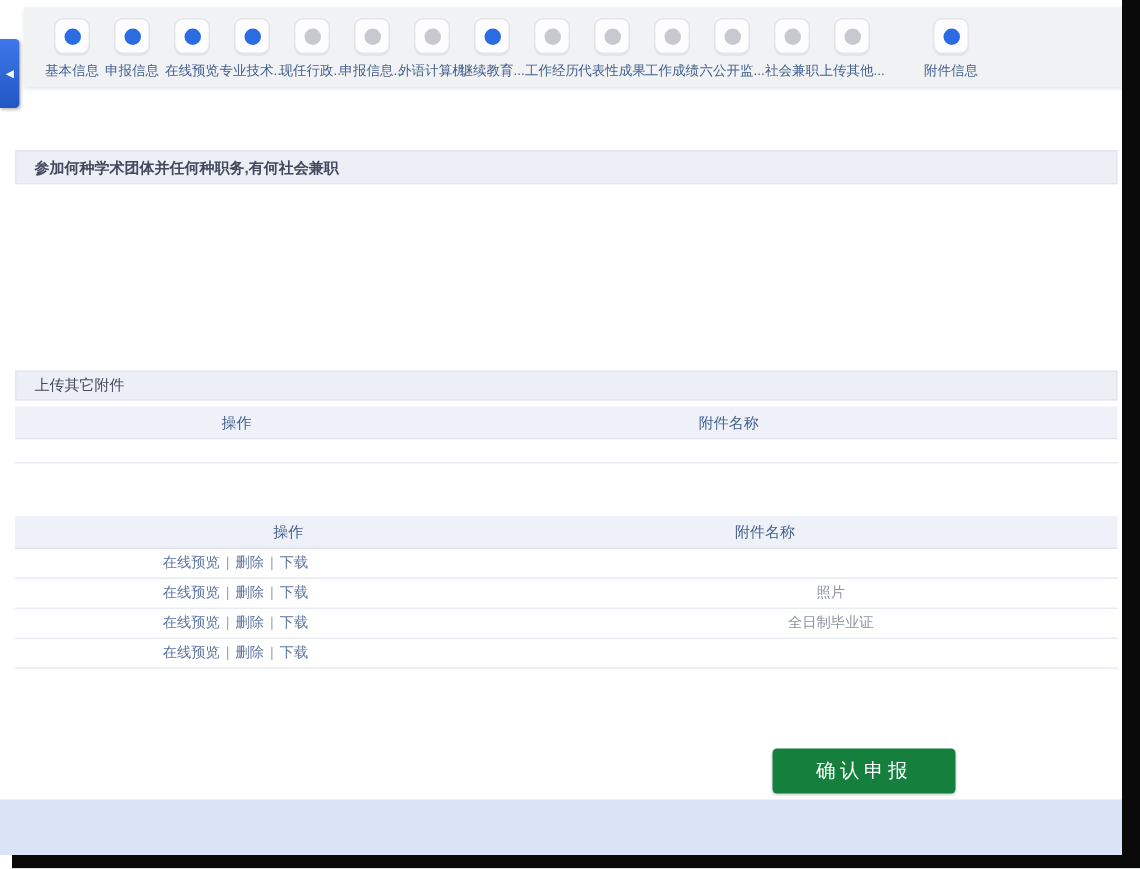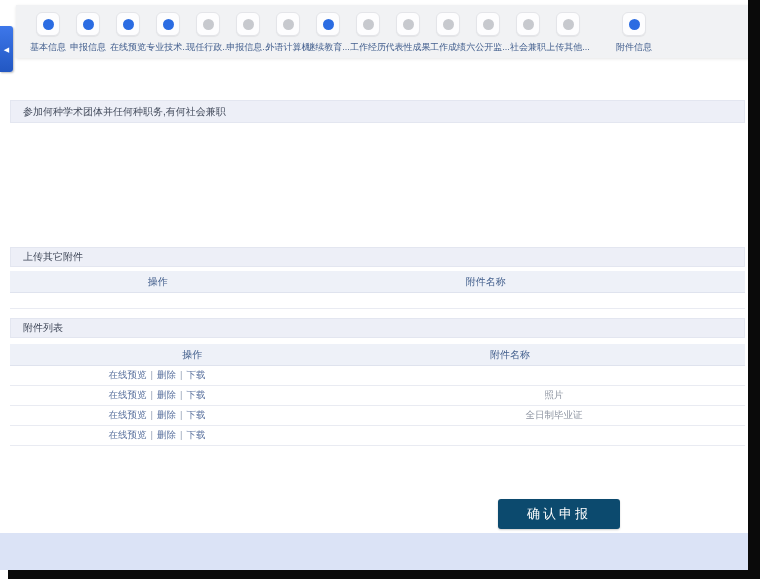--- a/index.html
+++ b/index.html
@@ -37,21 +37,21 @@
            border-bottom:1px solid #e9ebf2;font-size:9.5px;background:#fff;justify-content:space-between;}
   .col-op-sm{width:30%;text-align:center;}
   .col-name-sm{width:65%;text-align:center;}
   .col-op{width:40%;text-align:center;}
   .col-name{width:52%;text-align:center;}
   .actions{color:#5d74a0;}
   .actions a{color:#5d74a0;text-decoration:none;cursor:pointer;}
   .sep{color:#9aa6ba;margin:0 4px;}
   .att-name{color:#8c93a0;}
 
-  .confirm-btn{position:absolute;left:498px;top:499px;width:122px;height:30px;background:#0c4a6e;
+  .confirm-btn{position:absolute;left:515px;top:499px;width:122px;height:30px;background:#15803d;
                border:none;border-radius:3px;color:#ffffff;font-size:13px;letter-spacing:3px;
                display:flex;align-items:center;justify-content:center;cursor:pointer;
                box-shadow:0 1px 2px rgba(0,0,0,.2);text-align:right;}
   .footer{position:absolute;left:0;top:533px;width:748px;height:37px;background:#dbe3f6;}
 </style>
 </head>
 <body>
 
 <div class="screen">
 
@@ -147,37 +147,34 @@
       <div class="step-label">附件信息</div>
     </div>
   </div>
 
   <div class="collapse-tab">
     <span>◀</span>
   </div>
 
   <div class="content">
 
-    <div class="sec-bar" style="top:100px;height:23px;">
+    <div class="sec-bar" style="top:100px;height:23px;font-weight:bold;">
       <span>参加何种学术团体并任何种职务,有何社会兼职</span>
     </div>
     <div style="position:absolute;top:123px;left:0;width:100%;height:118px;background:#ffffff;"></div>
 
     <div class="sec-bar" style="top:247px;height:20px;">
       <span>上传其它附件</span>
     </div>
     <div class="tbl-head" style="top:271px;height:22px;">
       <div class="col-op-sm">操作</div>
       <div class="col-name-sm">附件名称</div>
     </div>
     <div class="tbl-row" style="top:293px;height:16px;"></div>
 
-    <div class="sec-bar" style="top:318px;height:20px;">
-      <span>附件列表</span>
-    </div>
     <div class="tbl-head" style="top:344px;height:22px;">
       <div class="col-op">操作</div>
       <div class="col-name">附件名称</div>
     </div>
 
     <div class="tbl-row" style="top:366px;height:20px;">
       <div class="col-op actions">
         <a>在线预览</a><span class="sep">|</span><a>删除</a><span class="sep">|</span><a>下载</a>
       </div>
     </div>

